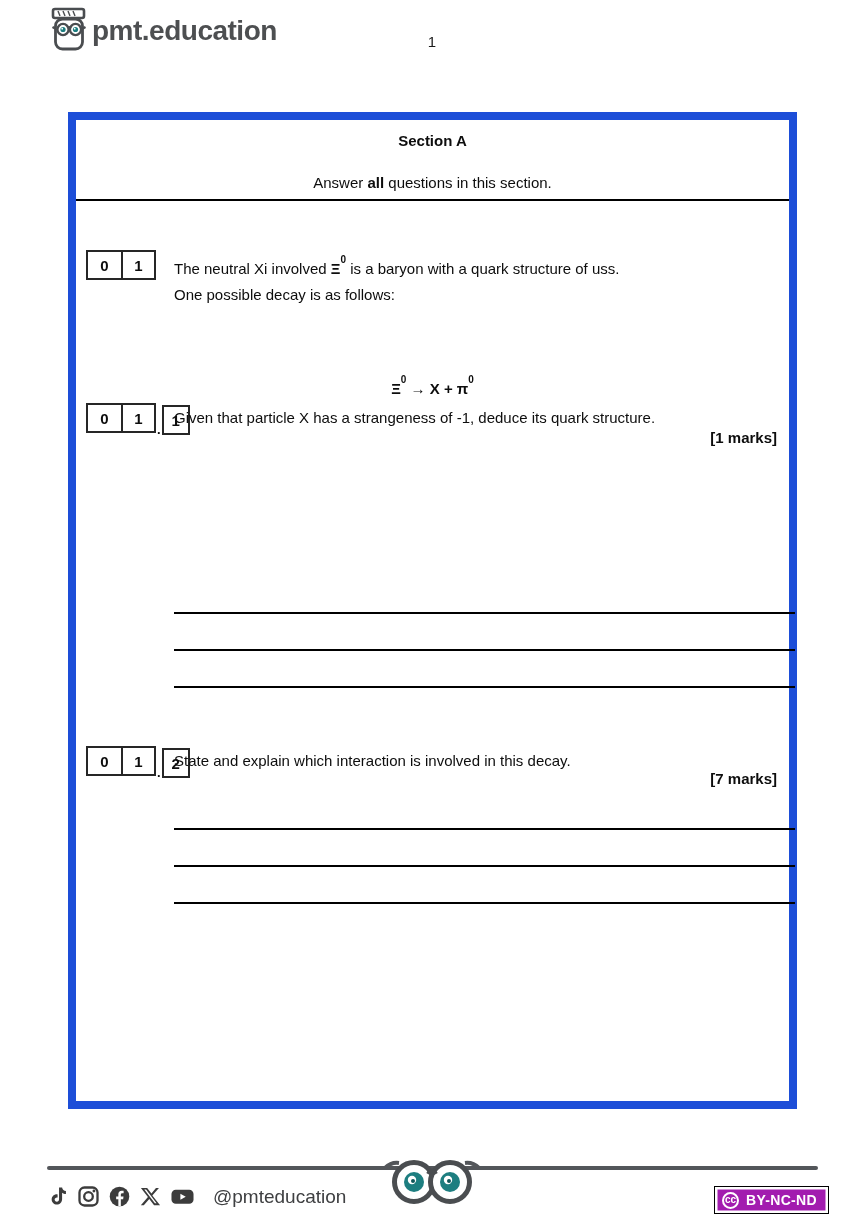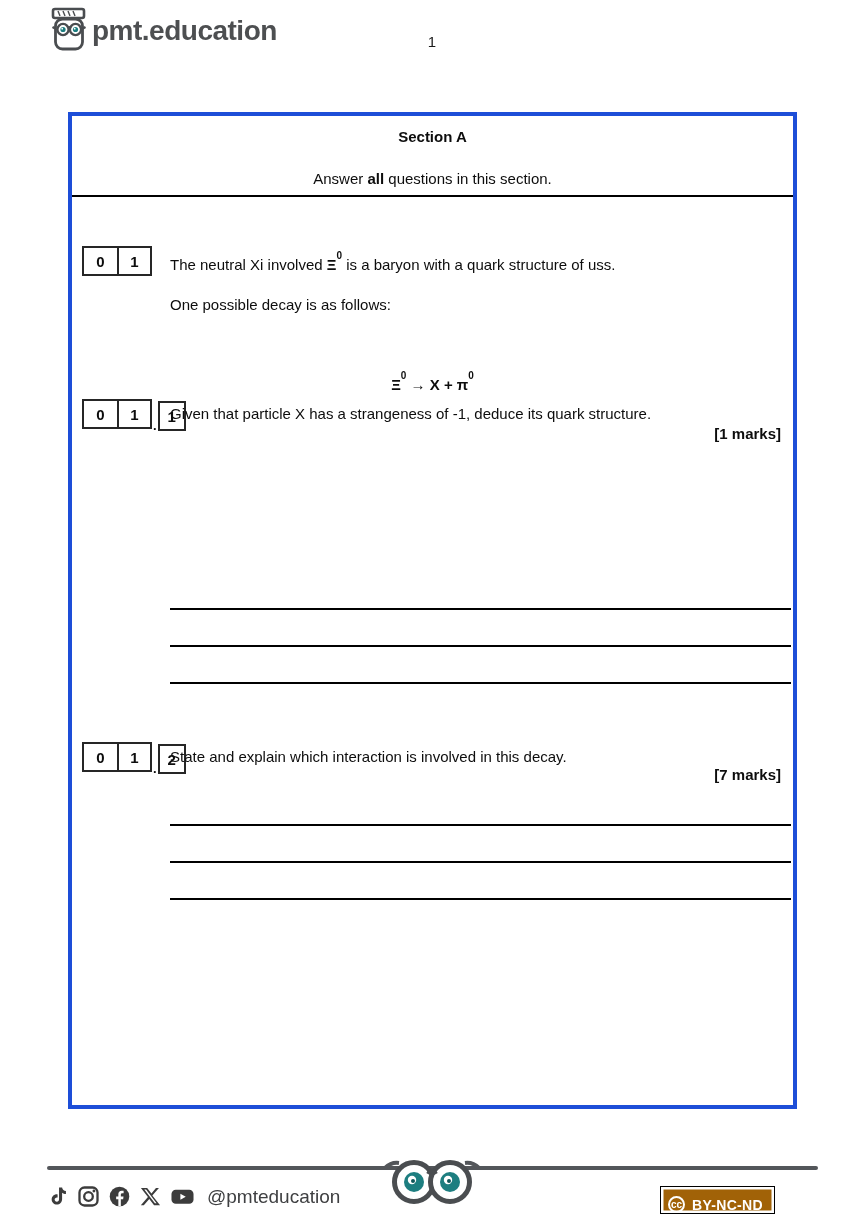--- a/index.html
+++ b/index.html
@@ -24,21 +24,21 @@
   }
   .page-number {
     position: absolute; left: 408px; top: 33px; width: 48px;
     text-align: center; font-size: 15px; color: #1a1a1a;
   }
 
   
   .paper-box {
     position: absolute; left: 68px; top: 112px;
     width: 729px; height: 997px;
-    border: 4px solid #1d4ed8;
+    border: 8px solid #1d4ed8;
   }
   .section-head {
     position: absolute; left: 0; top: 0; width: 100%; height: 81px;
     border-bottom: 2px solid #000;
   }
   .section-title {
     position: absolute; top: 12px; width: 100%;
     text-align: center; font-weight: bold; font-size: 15px;
   }
   .section-instruction {
@@ -75,25 +75,25 @@
     position: absolute; left: 47px; top: 1166px; width: 771px; height: 4px;
     background: #53565a; border-radius: 2px;
   }
   .footer-glasses { position: absolute; left: 383px; top: 1150px; }
   .social-row {
     position: absolute; left: 46px; top: 1185px;
     display: flex; align-items: center; gap: 8px;
     cursor: pointer; text-decoration: none;
   }
   .social-row svg { display: block; }
-  .social-handle { font-size: 19px; color: #3f4042; margin-left: 4px; }
+  .social-handle { font-size: 19px; color: #3f4042; margin-left: 10px; }
   .cc-badge {
-    position: absolute; left: 660px; top: 1186px; height: 28px;
-    display: flex; align-items: flex-end; gap: 7px;
-    background: #a16207; border: 1px solid #000;
+    position: absolute; left: 714px; top: 1186px; height: 28px;
+    display: flex; align-items: center; gap: 7px;
+    background: #a21caf; border: 1px solid #000;
     box-shadow: inset 0 0 0 2.5px #fff;
     padding: 0 11px 0 7px; cursor: pointer;
   }
   .cc-circle {
     width: 17px; height: 17px; border: 2px solid #fff; border-radius: 50%;
     color: #fff; font-size: 10px; font-weight: bold;
     display: flex; align-items: center; justify-content: center;
     letter-spacing: 0; line-height: 1;
   }
   .cc-text { color: #fff; font-weight: bold; font-size: 14px; letter-spacing: 0.3px; }
@@ -142,21 +142,21 @@
         <span class="digit-box">
           <span class="digit-cell">0</span>
           <span class="digit-cell">1</span>
         </span>
       </div>
       <div class="q-text">
         <span>The neutral Xi involved </span><b><span>Ξ</span><sup class="s">0</sup></b><span> is a baryon with a quark structure of uss.</span>
       </div>
     </div>
 
-    <div class="free-text" style="top:180px;text-align:right;">One possible decay is as follows:</div>
+    <div class="free-text" style="top:166px;text-align:right;">One possible decay is as follows:</div>
 
     <div class="equation" style="top:223px;">
       <span>Ξ</span><sup class="s">0</sup><span> → </span><span>X + π</span><sup class="s">0</sup>
     </div>
 
     <div class="q-row" style="top:283px;">
       <div class="q-label">
         <span class="digit-box">
           <span class="digit-cell">0</span>
           <span class="digit-cell">1</span>

